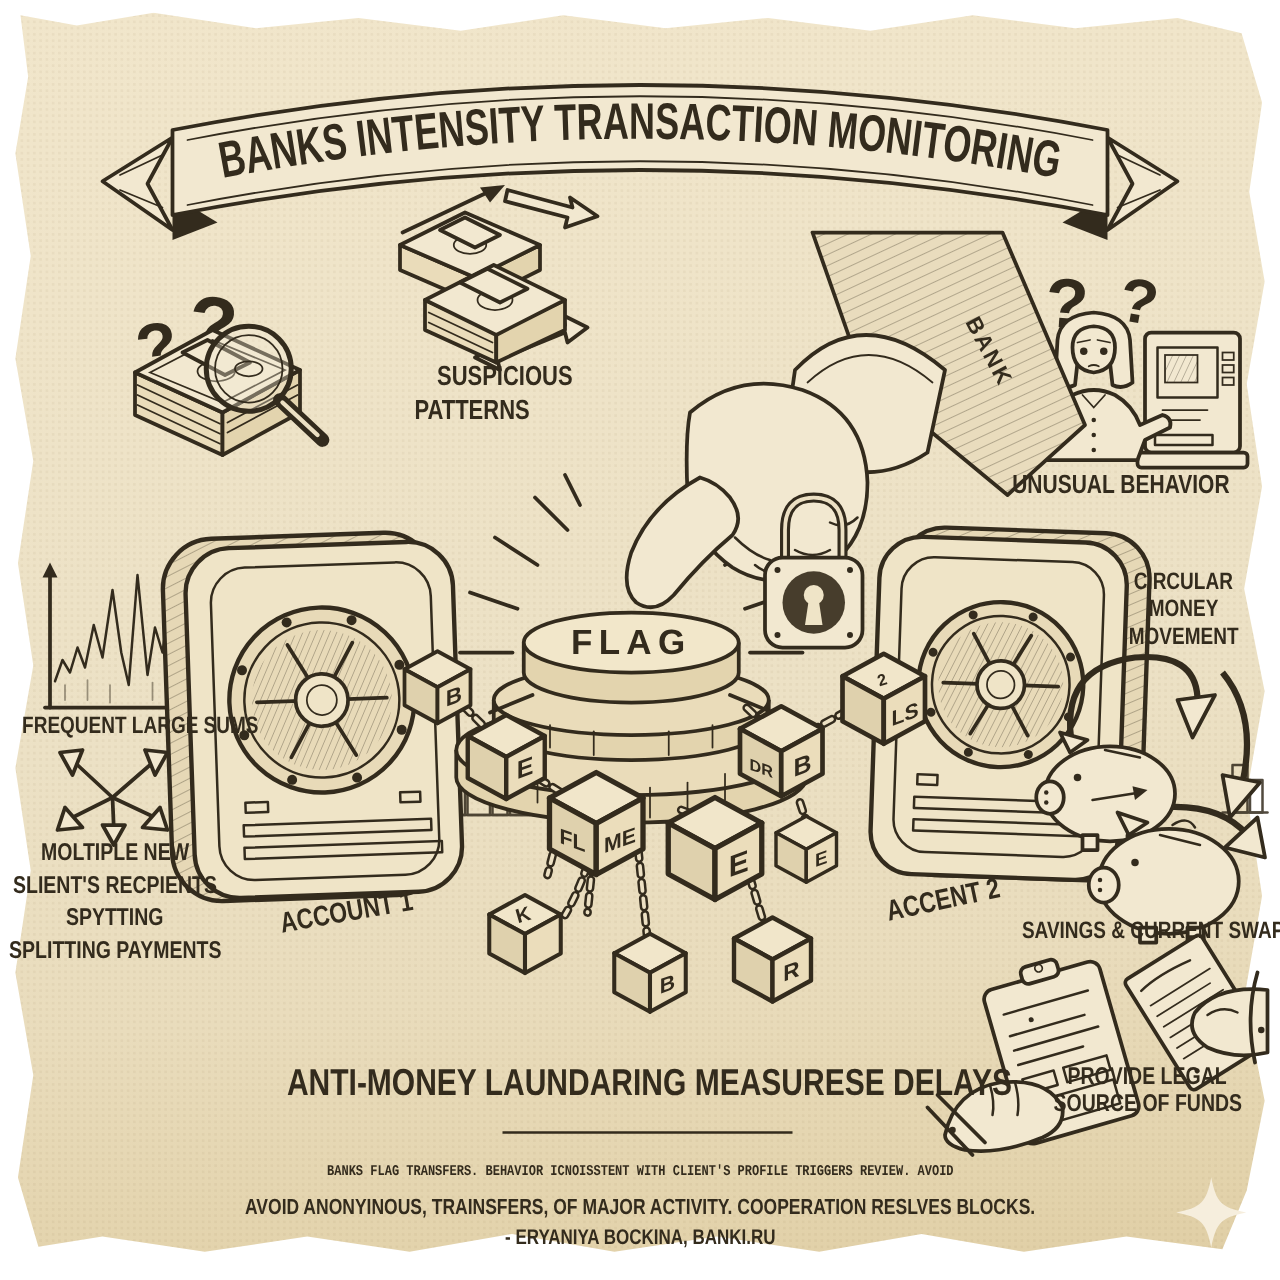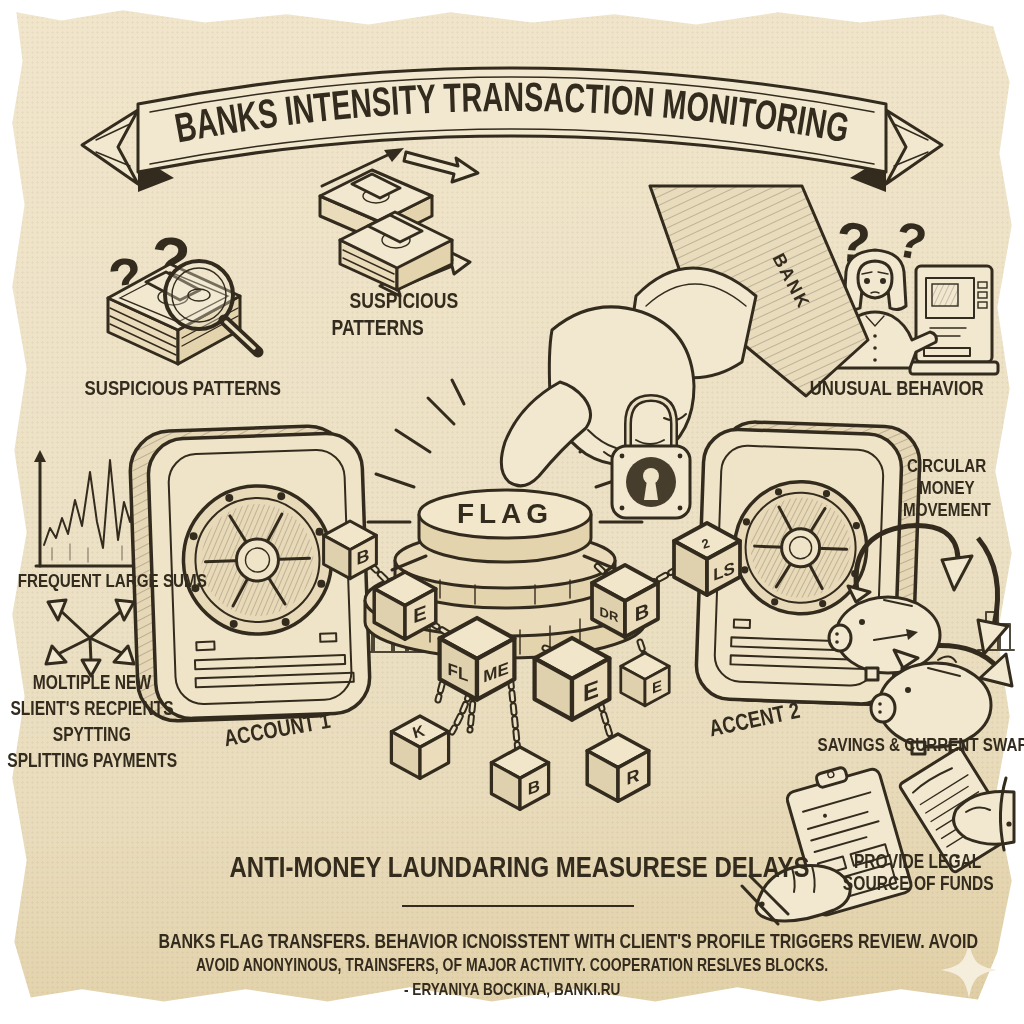--- a/index.html
+++ b/index.html
@@ -453,23 +453,20 @@
         <path class="fp" d="M1014,792 Q974,788 956,810 Q948,826 966,838 Q988,848 1014,842 Z"></path>
         <path class="ln2" d="M966,812 Q978,804 990,810"></path>
         <path class="ln" d="M1006,778 Q996,812 1004,850"></path>
         <circle cx="1009" cy="824" r="2.6" fill="#332b1d"></circle>
       </g>
     </g>
 
     <path d="M969,942 C973,962 977,966 997,970 C977,974 973,978 969,998 C965,978 961,974 941,970 C961,966 965,962 969,942 Z" fill="#f6eedd"></path>
   </svg>
 
-  <div class="lbl" style="left:58px;top:376px;width:250px;font-size:21px;">
-    <span class="cond">SUSPICIOUS PATTERNS</span>
-  </div>
   <div class="lbl" style="left:304px;top:288px;width:200px;font-size:22px;">
     <span class="cond">SUSPICIOUS</span>
   </div>
   <div class="lbl" style="left:278px;top:315px;width:200px;font-size:22px;">
     <span class="cond">PATTERNS</span>
   </div>
   <div class="lbl" style="left:777px;top:376px;width:240px;font-size:21px;">
     <span class="cond">UNUSUAL BEHAVIOR</span>
   </div>
   <div class="lbl" style="left:-6px;top:570px;width:220px;font-size:19px;">
@@ -508,21 +505,21 @@
   <div class="lbl" style="left:808px;top:850px;width:220px;font-size:19.5px;">
     <span class="cond">PROVIDE LEGAL</span>
   </div>
   <div class="lbl" style="left:808px;top:872px;width:220px;font-size:19.5px;">
     <span class="cond">SOURCE OF FUNDS</span>
   </div>
   <div class="lbl" style="left:110px;top:850px;width:820px;font-size:30px;">
     <span class="cond">ANTI-MONEY LAUNDARING MEASURESE DELAYS</span>
   </div>
   <div class="rule" style="left:402px;top:905px;width:232px;"></div>
-  <div class="lbl" style="left:56px;top:930px;width:912px;font-size:20px;">
+  <div class="lbl" style="left:56px;top:930px;width:912px;font-size:12px;font-family:Liberation Mono, monospace;">
     <span class="cond">BANKS FLAG TRANSFERS. BEHAVIOR ICNOISSTENT WITH CLIENT'S PROFILE TRIGGERS REVIEW. AVOID</span>
   </div>
   <div class="lbl" style="left:56px;top:955px;width:912px;font-size:17.5px;">
     <span class="cond">AVOID ANONYINOUS, TRAINSFERS, OF MAJOR ACTIVITY. COOPERATION RESLVES BLOCKS.</span>
   </div>
   <div class="lbl" style="left:56px;top:980px;width:912px;font-size:17px;text-decoration:underline;">
     <span class="cond">- ERYANIYA BOCKINA, BANKI.RU</span>
   </div>
 </div>
 

